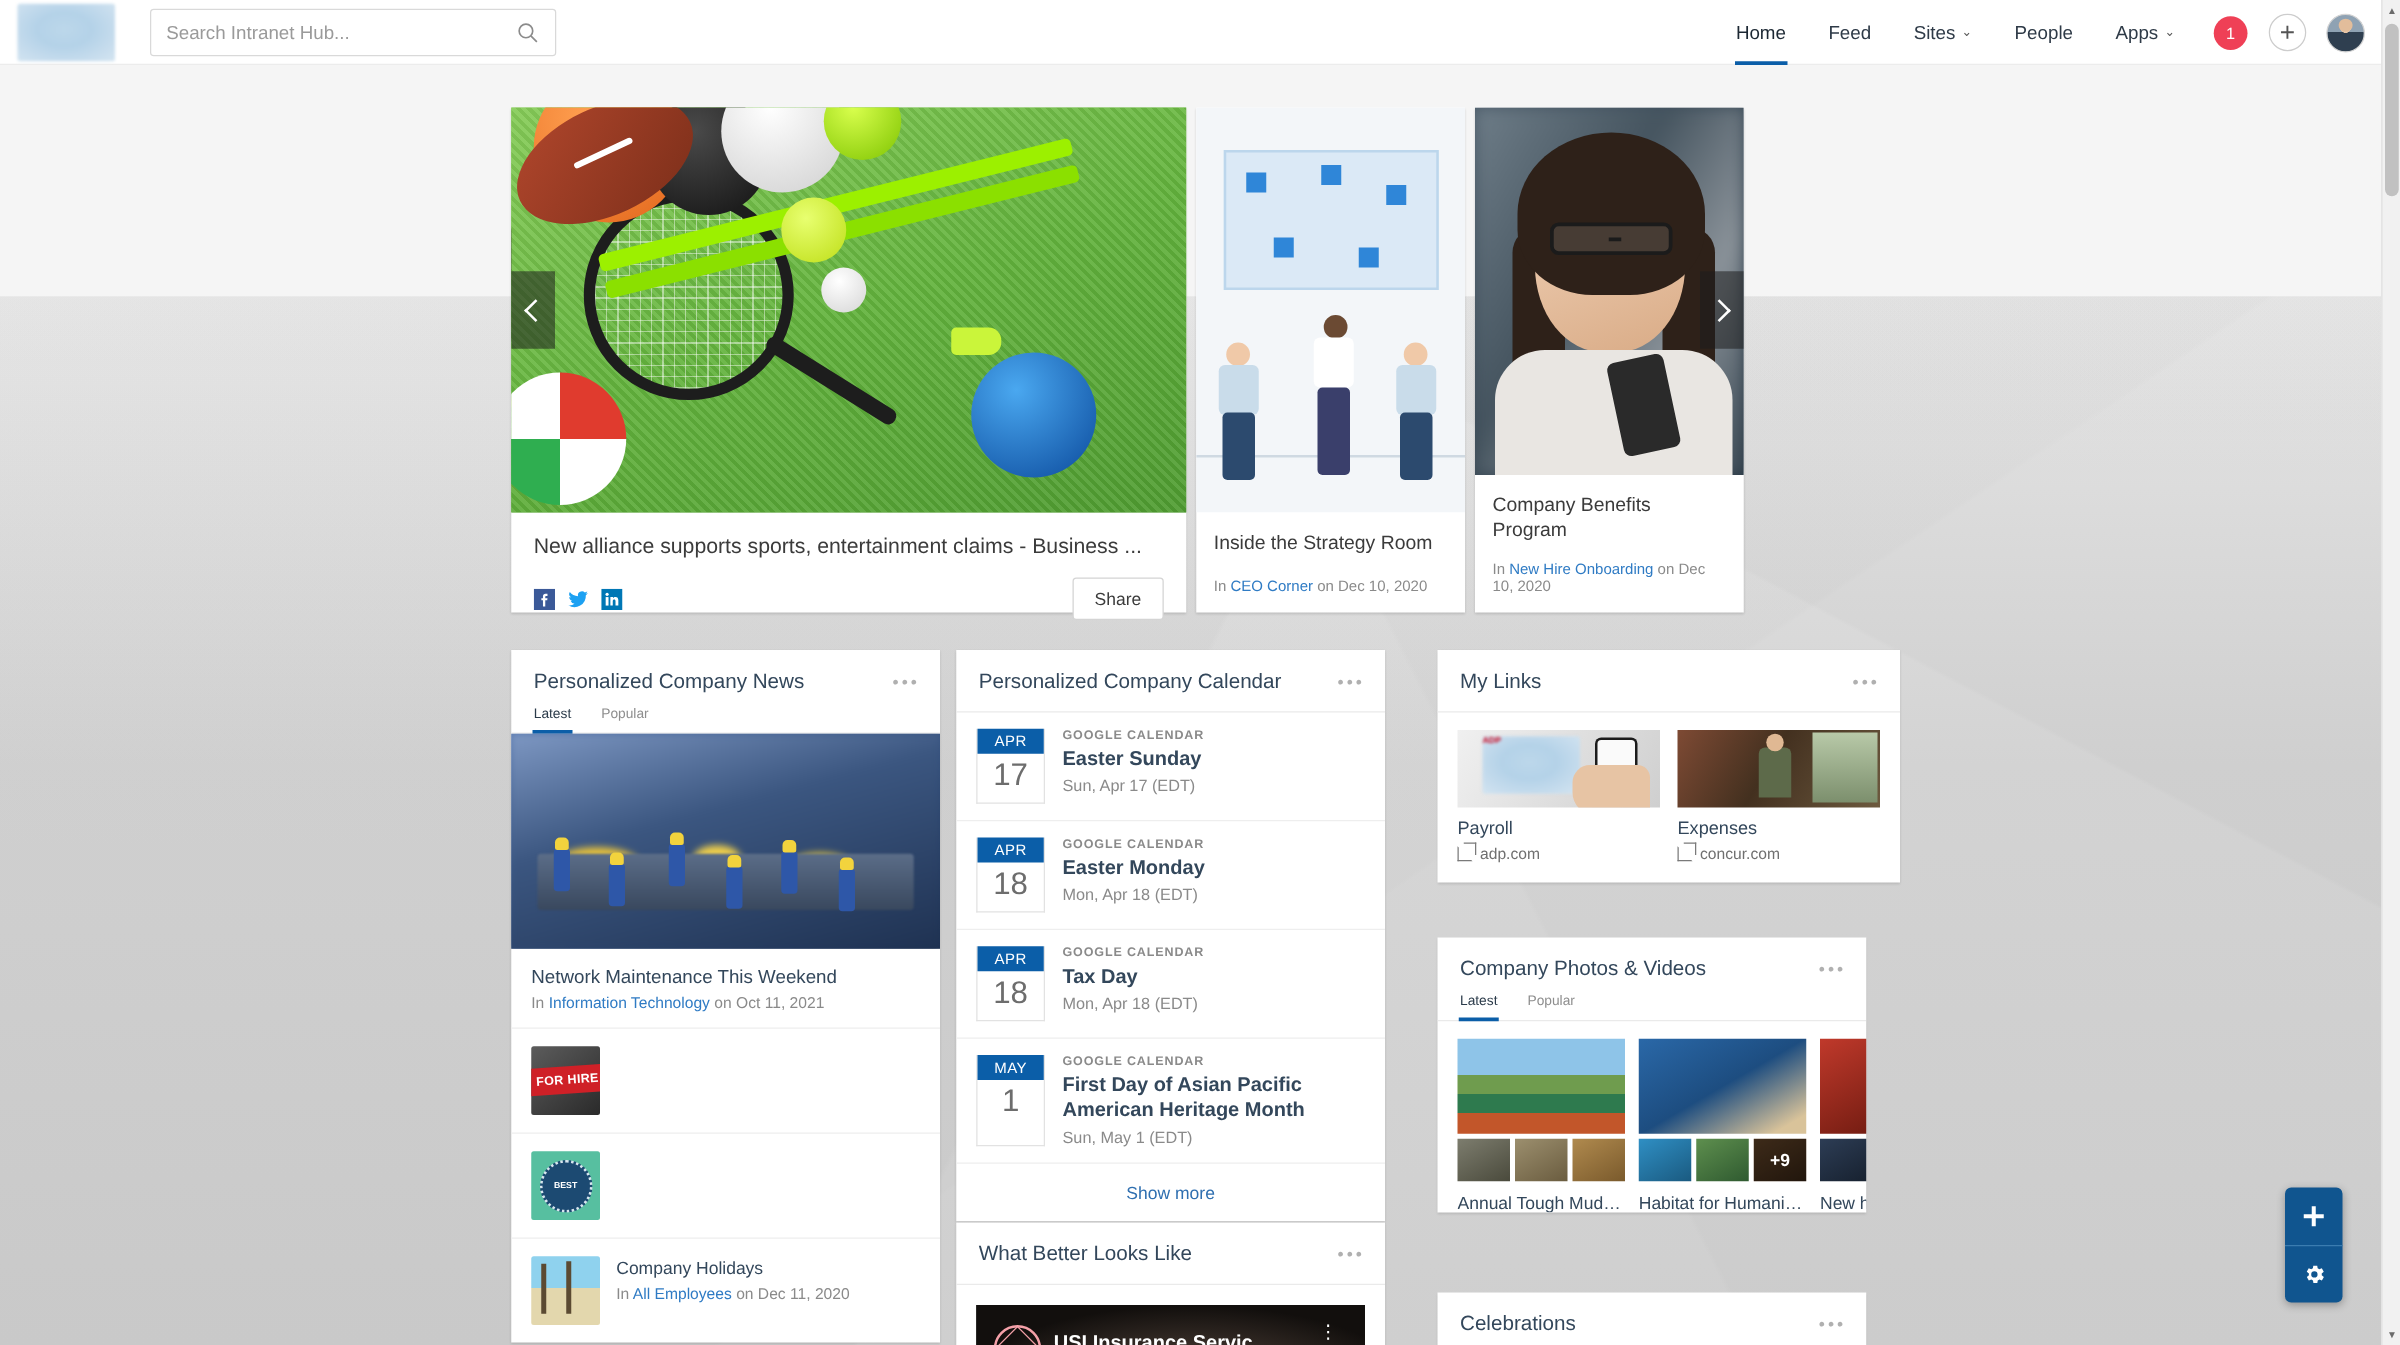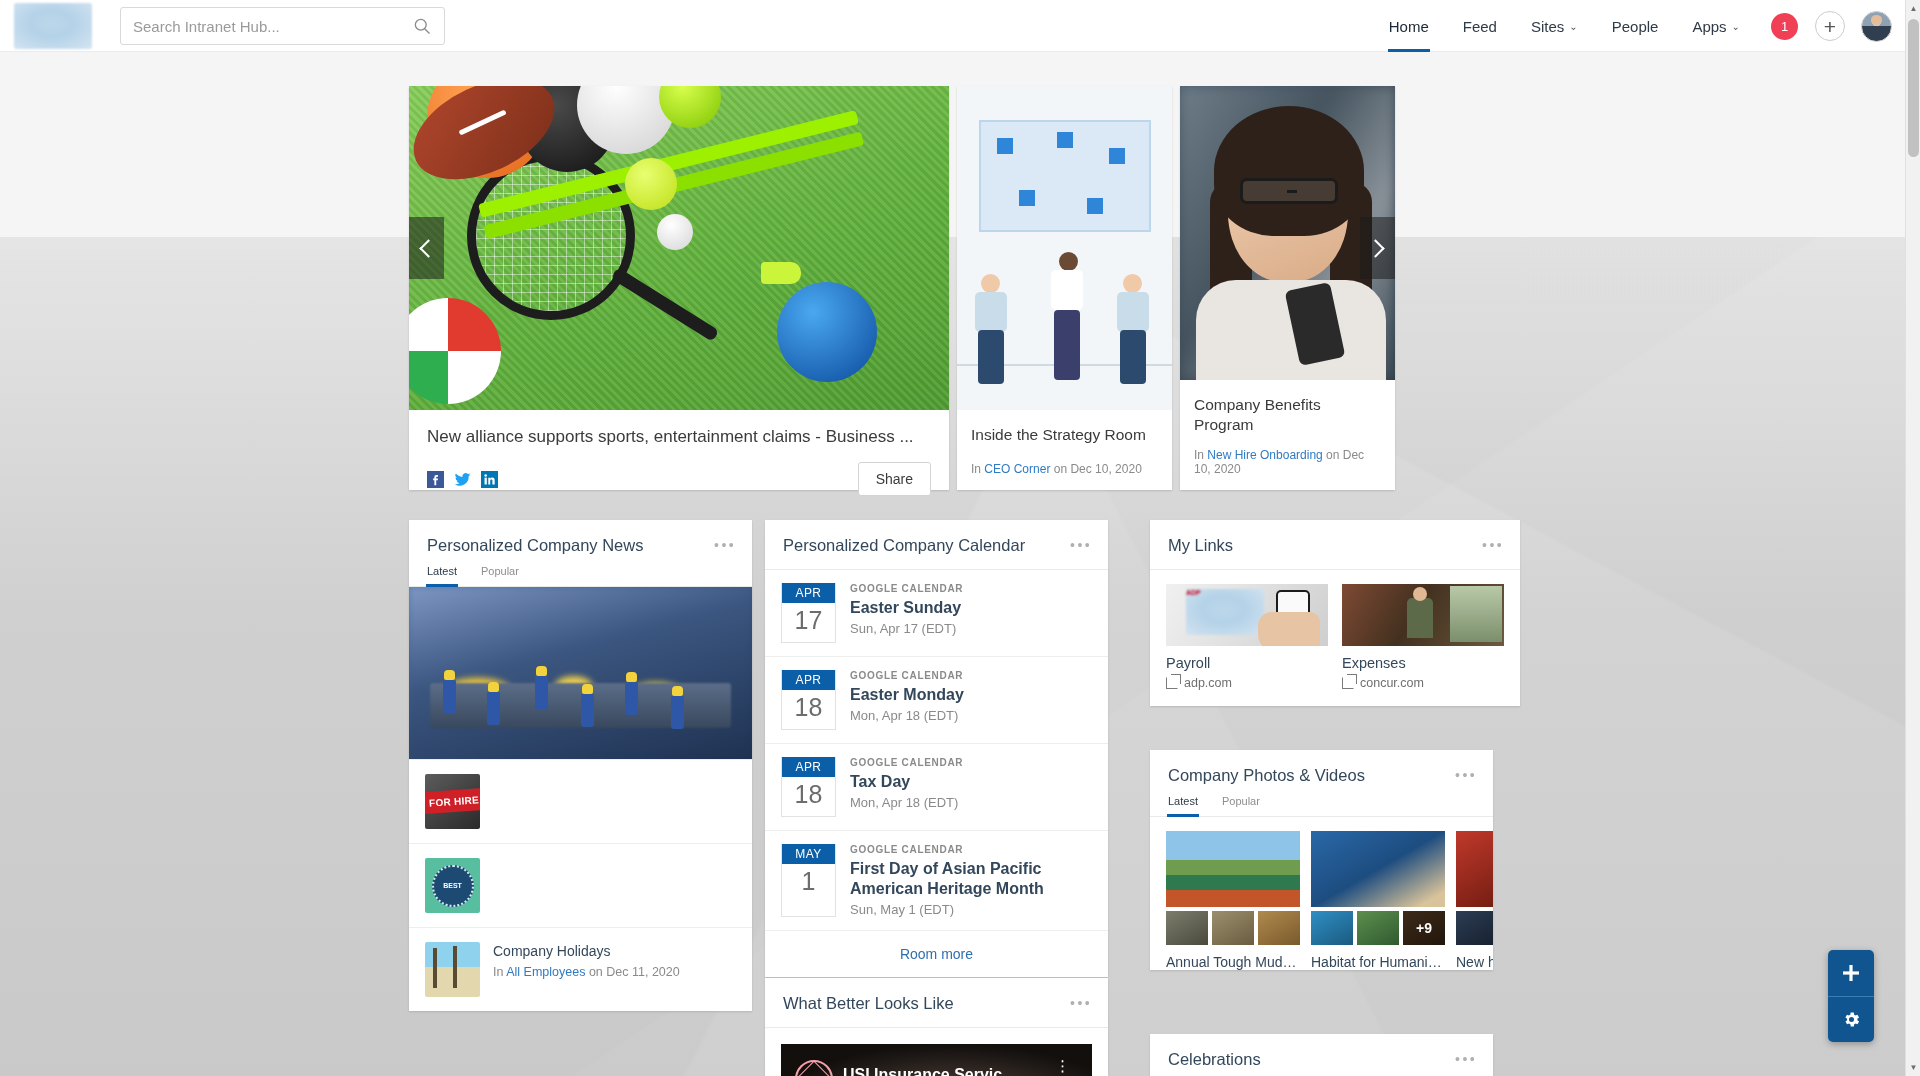--- a/index.html
+++ b/index.html
@@ -515,20 +515,28 @@
     <div class="news-hero-img">
       <div class="blurz"></div>
       <div class="chipband"></div>
       <div class="worker" style="left:34px;top:92px;"></div>
       <div class="worker" style="left:78px;top:104px;"></div>
       <div class="worker" style="left:126px;top:88px;"></div>
       <div class="worker" style="left:172px;top:106px;"></div>
       <div class="worker" style="left:216px;top:94px;"></div>
       <div class="worker" style="left:262px;top:108px;"></div>
     </div>
+    <div class="news-main">
+      <div class="news-main-title">Network Maintenance This Weekend</div>
+      <div class="news-meta">
+        <span>In</span>
+        <a href="#">Information Technology</a>
+        <span>on Oct 11, 2021</span>
+      </div>
+    </div>
 
     <div class="news-item">
       <div class="news-thumb th-forhire"></div>
     </div>
 
     <div class="news-item">
       <div class="news-thumb th-best">
         <div class="seal">BEST</div>
       </div>
     </div>
@@ -594,21 +602,21 @@
         <div class="cal-mon">MAY</div>
         <div class="cal-day">1</div>
       </div>
       <div>
         <div class="cal-src">GOOGLE CALENDAR</div>
         <div class="cal-name">First Day of Asian Pacific American Heritage Month</div>
         <div class="cal-when">Sun, May 1 (EDT)</div>
       </div>
     </div>
 
-    <div class="show-more">Room more</div>
+    <div class="show-more">Show more</div>
   </div>
 
   <div class="card vid-card">
     <div class="card-head">
       <div class="card-title">What Better Looks Like</div>
       <div class="dots">•••</div>
     </div>
     <div class="card-divider"></div>
     <div class="vid-frame">
       <div class="vbg"></div>

